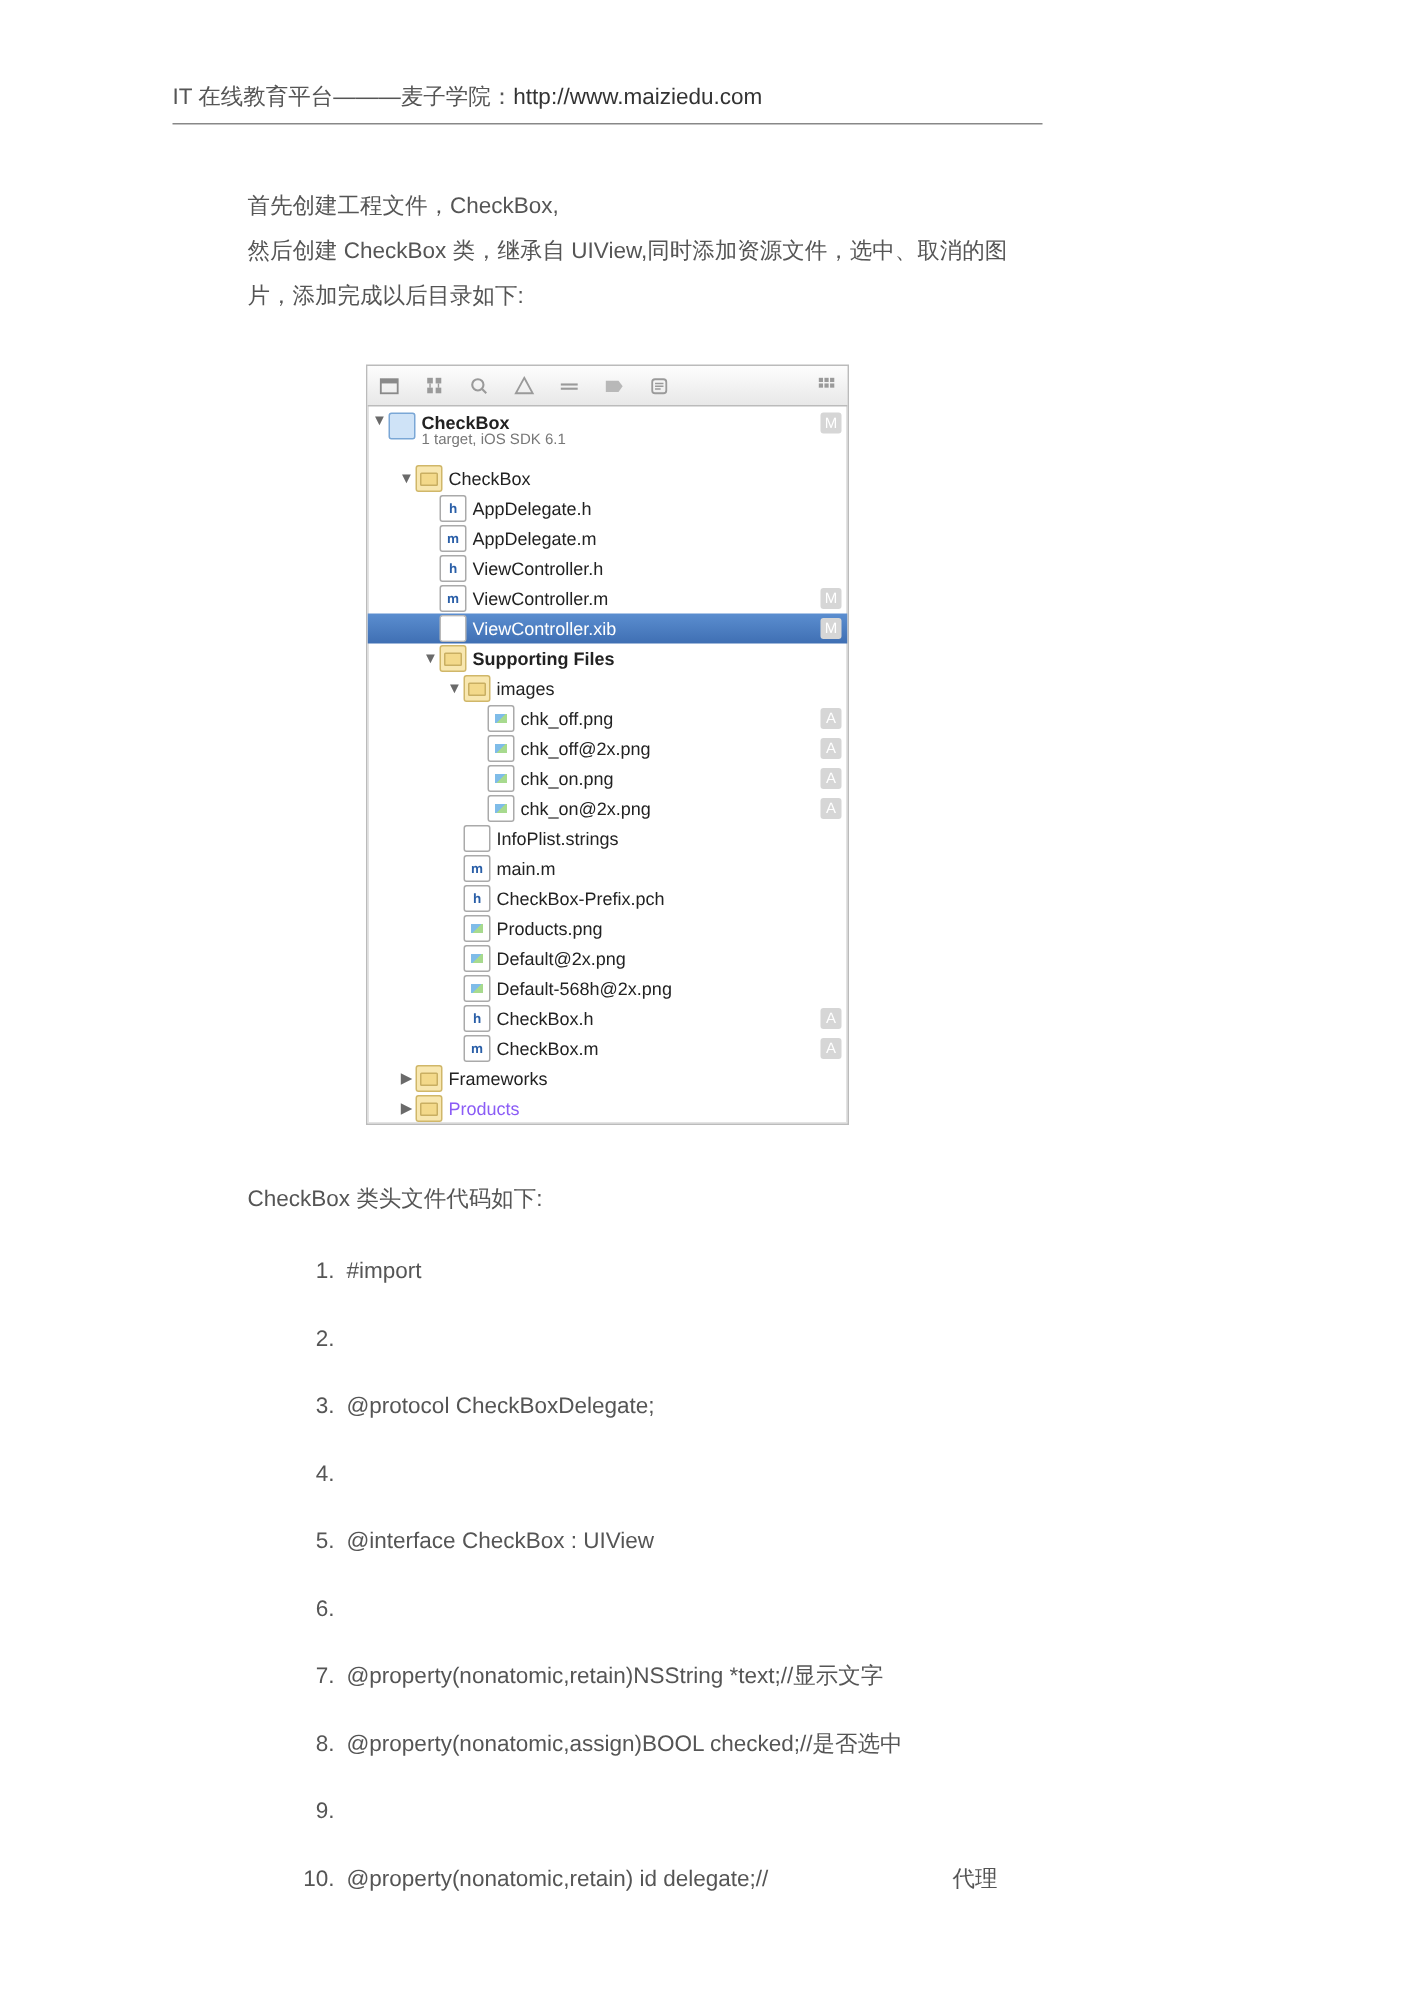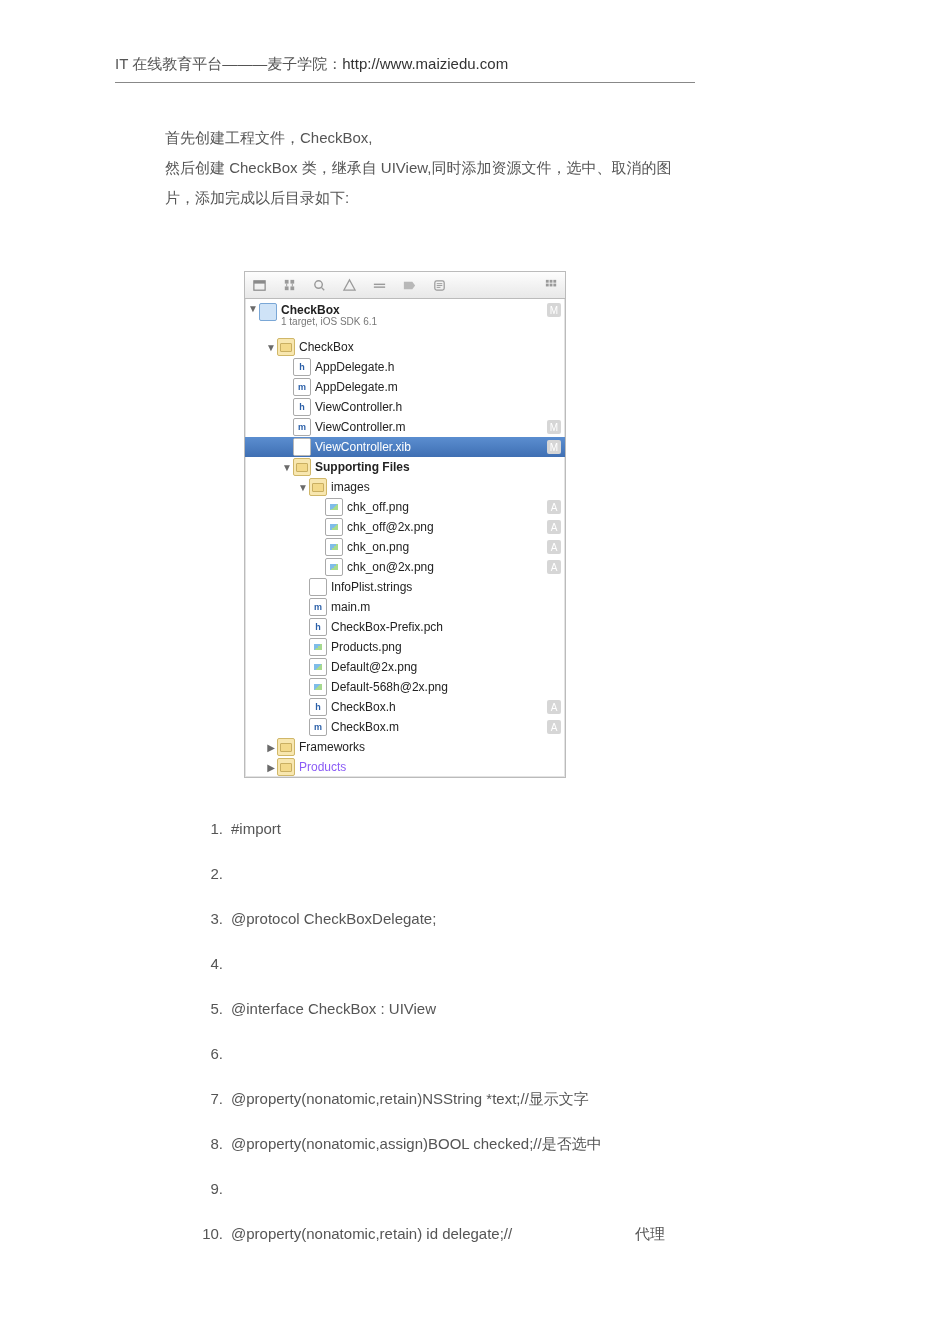--- a/index.html
+++ b/index.html
@@ -1,21 +1,21 @@
 <!DOCTYPE html>
 <html><head>
 <meta charset="utf-8">
 <style>
   html,body{margin:0;padding:0;background:#fff;font-family:"Microsoft YaHei","PingFang SC",Arial,sans-serif;color:#333;}
   .page{width:765px;min-height:1337px;padding:55px 70px 0 115px;box-sizing:border-box;}
   .header-line{font-size:15px;color:#555;border-bottom:1px solid #888;padding-bottom:8px;margin-bottom:40px;}
   .header-line a{color:#333;text-decoration:none;}
   .para{font-size:15px;color:#555;line-height:2.0;margin-bottom:30px;padding-left:50px;padding-right:10px;}
   .xcode-wrap{display:flex;justify-content:center;margin-bottom:40px;}
-  .xcode{width:320px;border:1px solid #bbb;background:#fff;font-family:"Lucida Grande","Helvetica Neue",Arial,sans-serif;font-size:12px;color:#222;box-shadow:0 0 0 1px #e3e3e3 inset;overflow:hidden;max-height:575px;position:relative;margin-top:28px;}
+  .xcode{width:320px;border:1px solid #bbb;background:#fff;font-family:"Lucida Grande","Helvetica Neue",Arial,sans-serif;font-size:12px;color:#222;box-shadow:0 0 0 1px #e3e3e3 inset;overflow:hidden;max-height:575px;position:relative;}
   .xcode-toolbar{height:26px;background:linear-gradient(#fdfdfd,#e8e8e8);border-bottom:1px solid #bbb;display:flex;align-items:center;padding:0 6px;gap:14px;}
   .tb-icon{width:16px;height:16px;display:flex;align-items:center;justify-content:center;color:#888;font-size:13px;}
   .tb-icon svg{width:15px;height:15px;fill:#9a9a9a;}
   .tb-right{margin-left:auto;display:flex;gap:6px;}
   .tree{padding:2px 0 0 0;}
   .row{display:flex;align-items:center;height:20px;padding-right:4px;white-space:nowrap;}
   .row.sel{background:linear-gradient(#5b8ed0,#3f6fb3);color:#fff;}
   .row.sel .ficon{filter:brightness(1.2);}
   .disclosure{width:12px;text-align:center;color:#6a6a6a;font-size:10px;cursor:default;}
   .disclosure.open::before{content:"▼";}
@@ -276,20 +276,21 @@
               <span class="ind" style="width: 20px;"></span>
               <span class="disclosure closed"></span>
               <span class="ficon folder"></span>
               <span class="label">Products</span>
             </div>
           </div>
       </div>
     </div>
   </div>
 
+  <div class="section-title">CheckBox 类头文件代码如下:</div>
 
   <div class="code-list" id="code-list">
       <div class="code-line row1">
         <span class="code-num">1.</span>
         <span class="code-txt">#import</span>
       </div>
       <div class="code-line row2">
         <span class="code-num">2.</span>
         <span class="code-txt"></span>
       </div>

